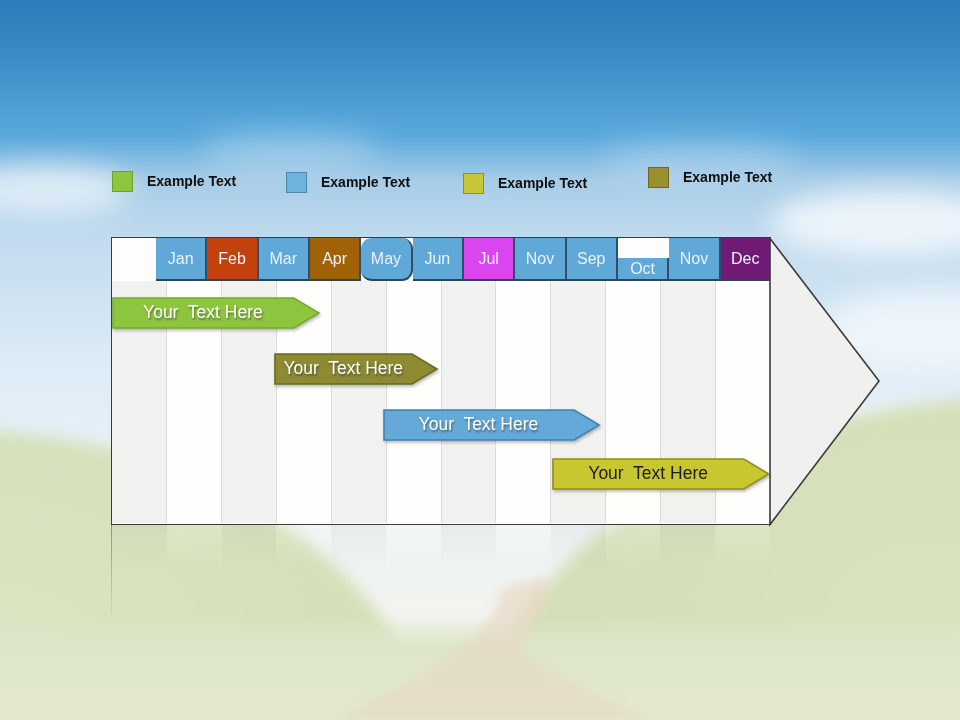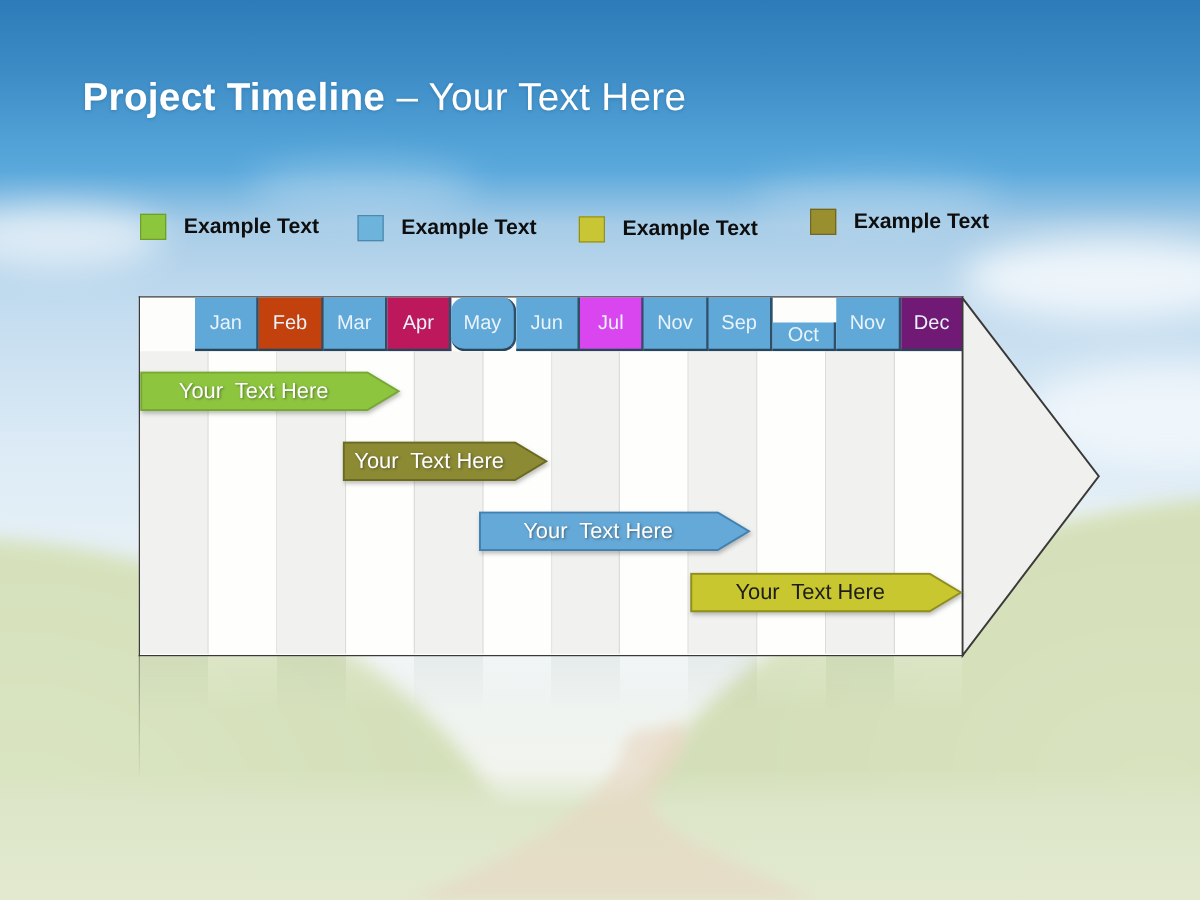--- a/index.html
+++ b/index.html
@@ -34,21 +34,21 @@
   .title .t-bold{font-weight:700;}
   .title .t-rest{font-weight:400;margin-left:9px;}
 
   
   .legend-item{position:absolute;display:flex;align-items:center;gap:14px;height:24px;}
   .legend-item.l1{left:112px;top:169px;}
   .legend-item.l2{left:286px;top:170px;}
   .legend-item.l3{left:463px;top:171px;}
   .legend-item.l4{left:648px;top:165px;}
   .legend-swatch{width:21px;height:21px;box-sizing:border-box;border:1.5px solid rgba(0,0,0,0.45);}
-  .legend-label{font-size:17px;font-weight:700;color:#0e0e0e;white-space:pre;}
+  .legend-label{font-size:14px;font-weight:700;color:#0e0e0e;white-space:pre;}
 
   
   .chart-frame{position:absolute;left:110.5px;top:236.5px;width:659px;height:286px;
     border:1.6px solid #3a3a3a;border-right:none;box-sizing:content-box;background:#fdfdfc;}
   .month-row{position:absolute;left:112px;top:238px;width:658px;height:43px;display:flex;}
   .month-cell{flex:1;display:flex;align-items:center;justify-content:center;
     background:#5fa8d8;border-right:2px solid #2f4f69;box-sizing:border-box;
     border-bottom:2px solid #29455a;}
   .month-cell:last-child{border-right:none;}
   .month-label{font-size:16px;color:#eaf3fa;}
@@ -90,21 +90,20 @@
   <div class="cloud c7"></div>
   <div class="hill left"></div>
   <div class="hill right"></div>
   <div class="ground"></div>
   <svg class="path-svg" width="520" height="165">
     <path d="M 150,165 L 470,165 C 380,120 330,105 345,78 C 355,58 372,48 368,30
              C 340,22 316,30 318,48 C 300,85 255,120 150,165 Z" fill="#e7d7c3" opacity="0.85"></path>
     <path d="M 330,55 C 345,40 356,34 352,22 L 370,26 C 372,42 360,60 348,72 Z" fill="#e7d7c3" opacity="0.8"></path>
   </svg>
 
-  <div class="title"><span class="t-bold">Project Timeline</span><span class="t-rest">– Your Text Here</span></div>
 
   <div id="legend">
       <div class="legend-item l1">
         <div class="legend-swatch" style="background: rgb(140, 198, 60); border-color: rgb(111, 158, 44);"></div>
         <span class="legend-label">Example Text</span>
       </div>
       <div class="legend-item l2">
         <div class="legend-swatch" style="background: rgb(108, 180, 220); border-color: rgb(78, 136, 173);"></div>
         <span class="legend-label">Example Text</span>
       </div>
@@ -122,21 +121,21 @@
   <div class="month-row" id="monthRow">
       <div class="month-cell" style="background: rgb(95, 168, 216); margin-left: 44px;">
         <span class="month-label">Jan</span>
       </div>
       <div class="month-cell" style="background: #c2410c;">
         <span class="month-label">Feb</span>
       </div>
       <div class="month-cell" style="background: rgb(95, 168, 216);">
         <span class="month-label">Mar</span>
       </div>
-      <div class="month-cell" style="background: #be185d;">
+      <div class="month-cell" style="background: #a16207;">
         <span class="month-label">Apr</span>
       </div>
       <div class="month-cell" style="background: rgb(95, 168, 216); border-radius: 11px;">
         <span class="month-label">May</span>
       </div>
       <div class="month-cell" style="background: rgb(95, 168, 216); justify-content: center;">
         <span class="month-label">Jun</span>
       </div>
       <div class="month-cell" style="background: #d946ef;">
         <span class="month-label">Jul</span>

